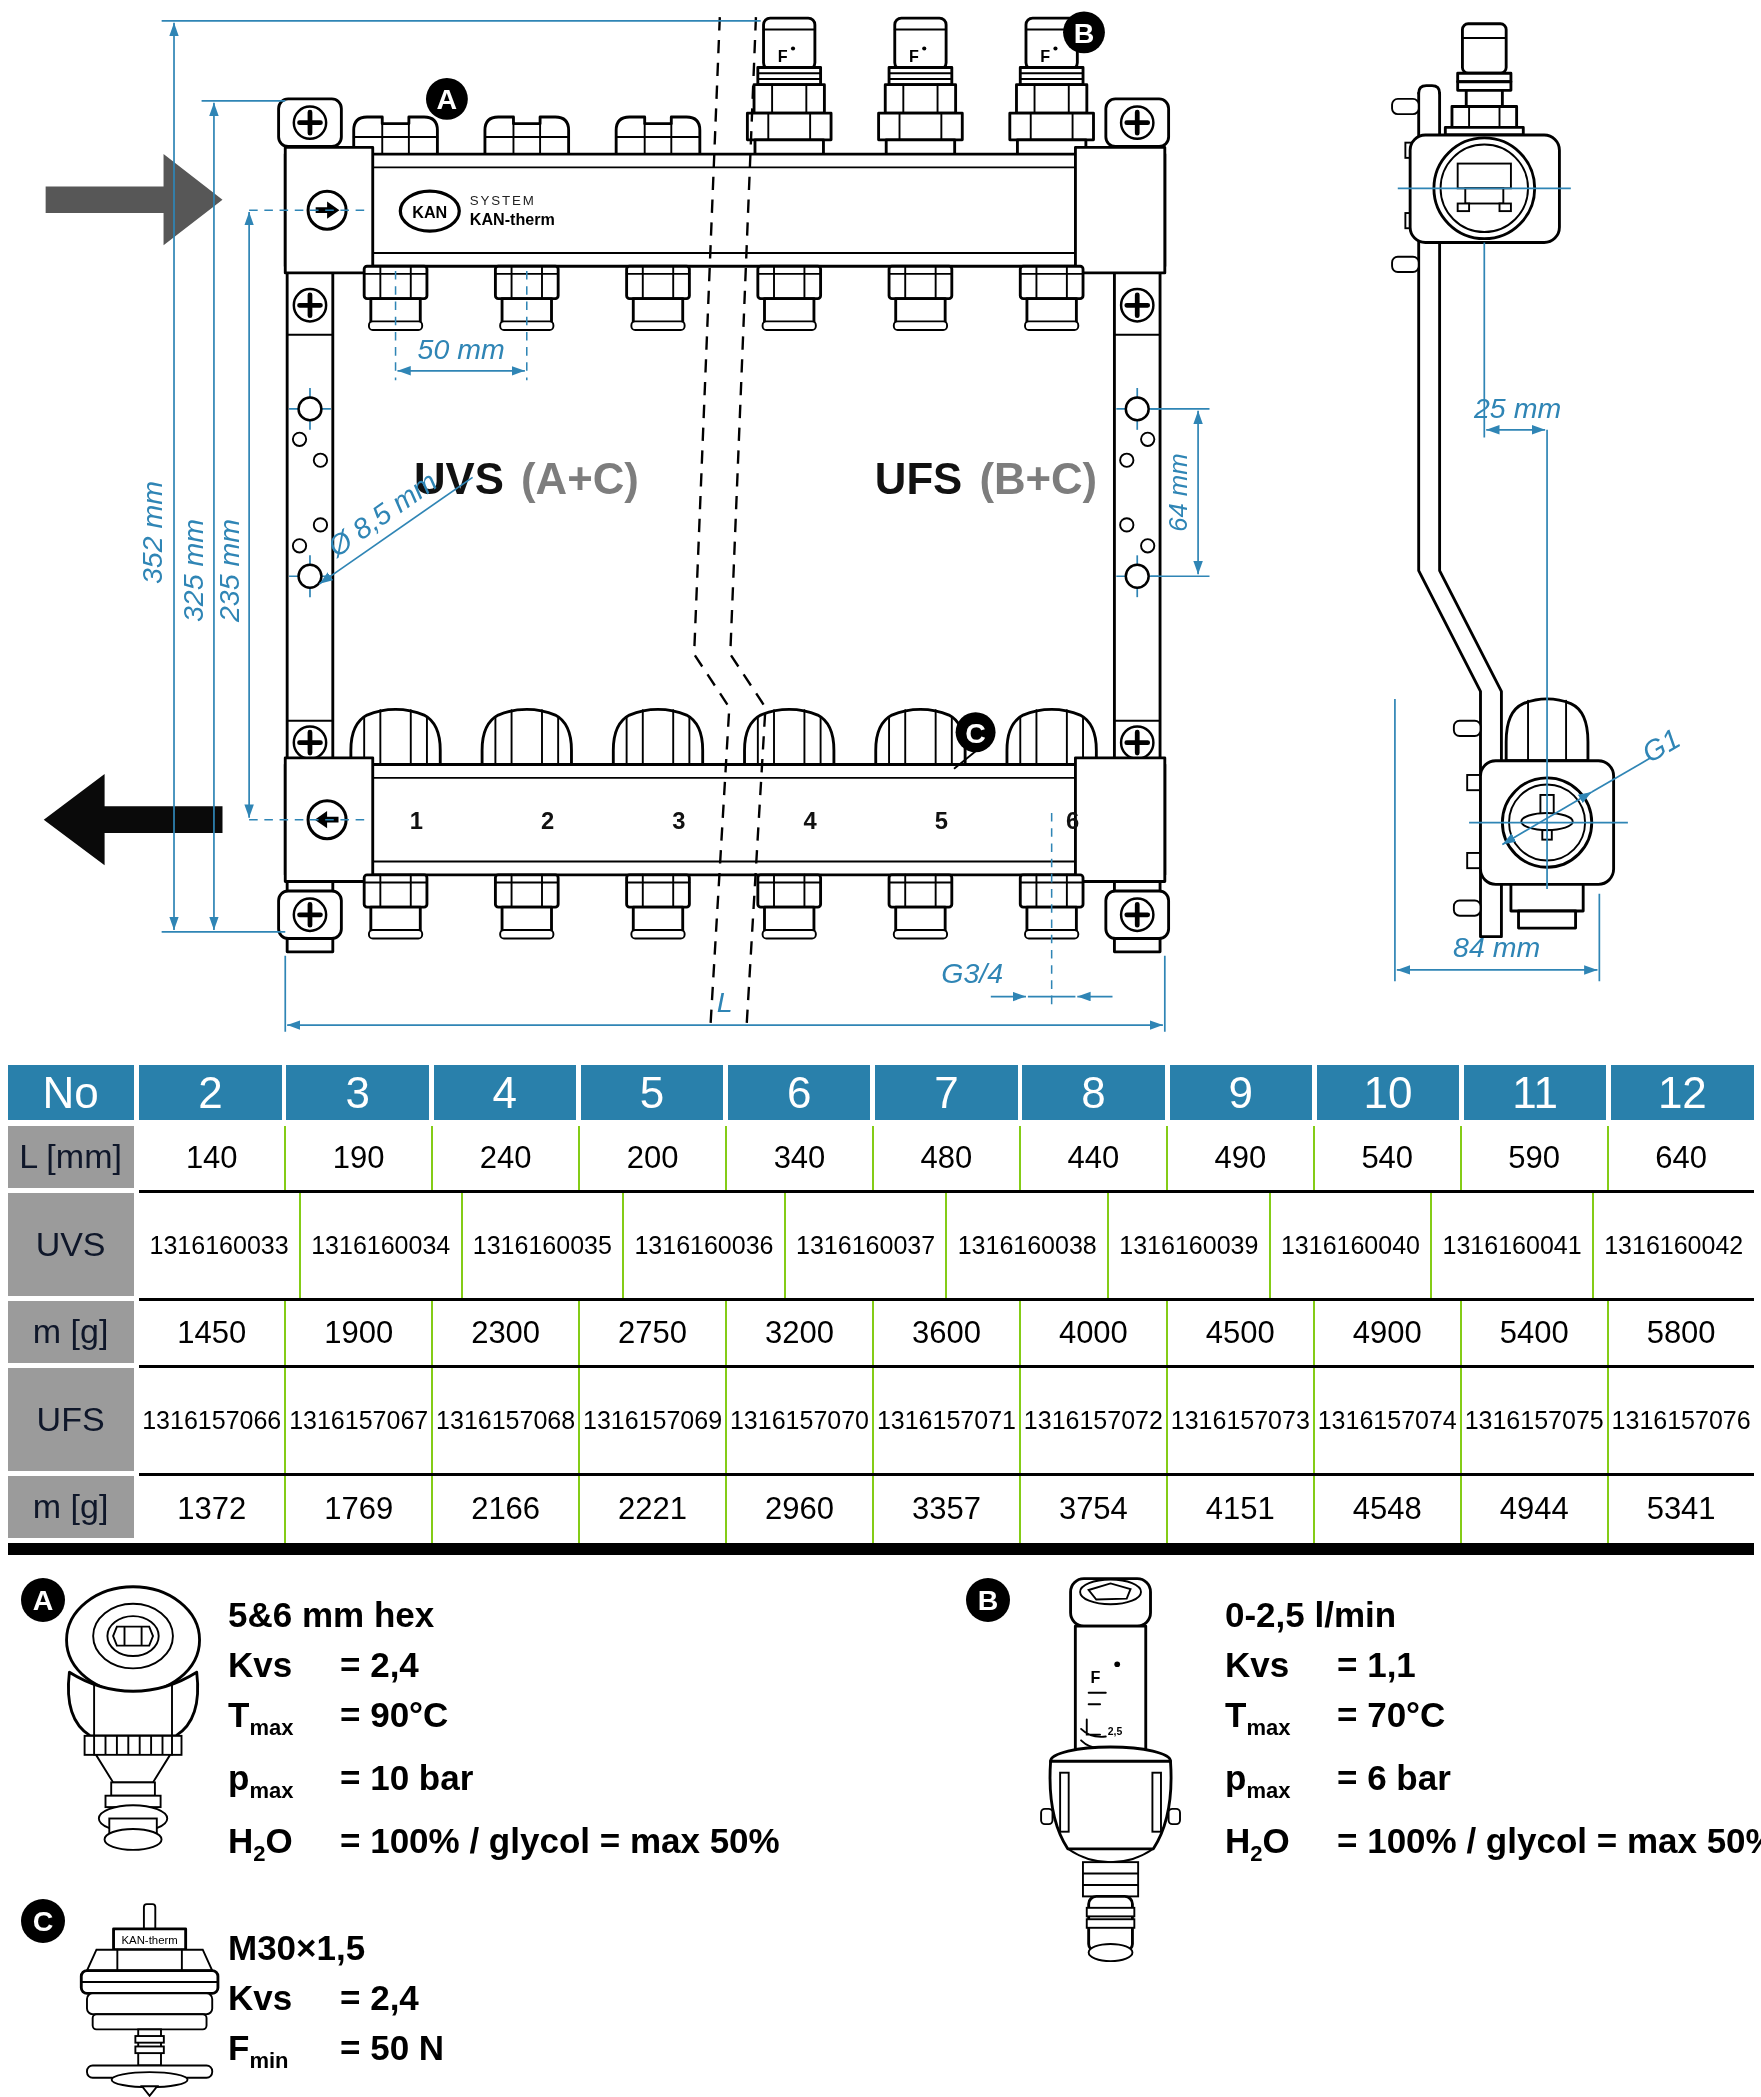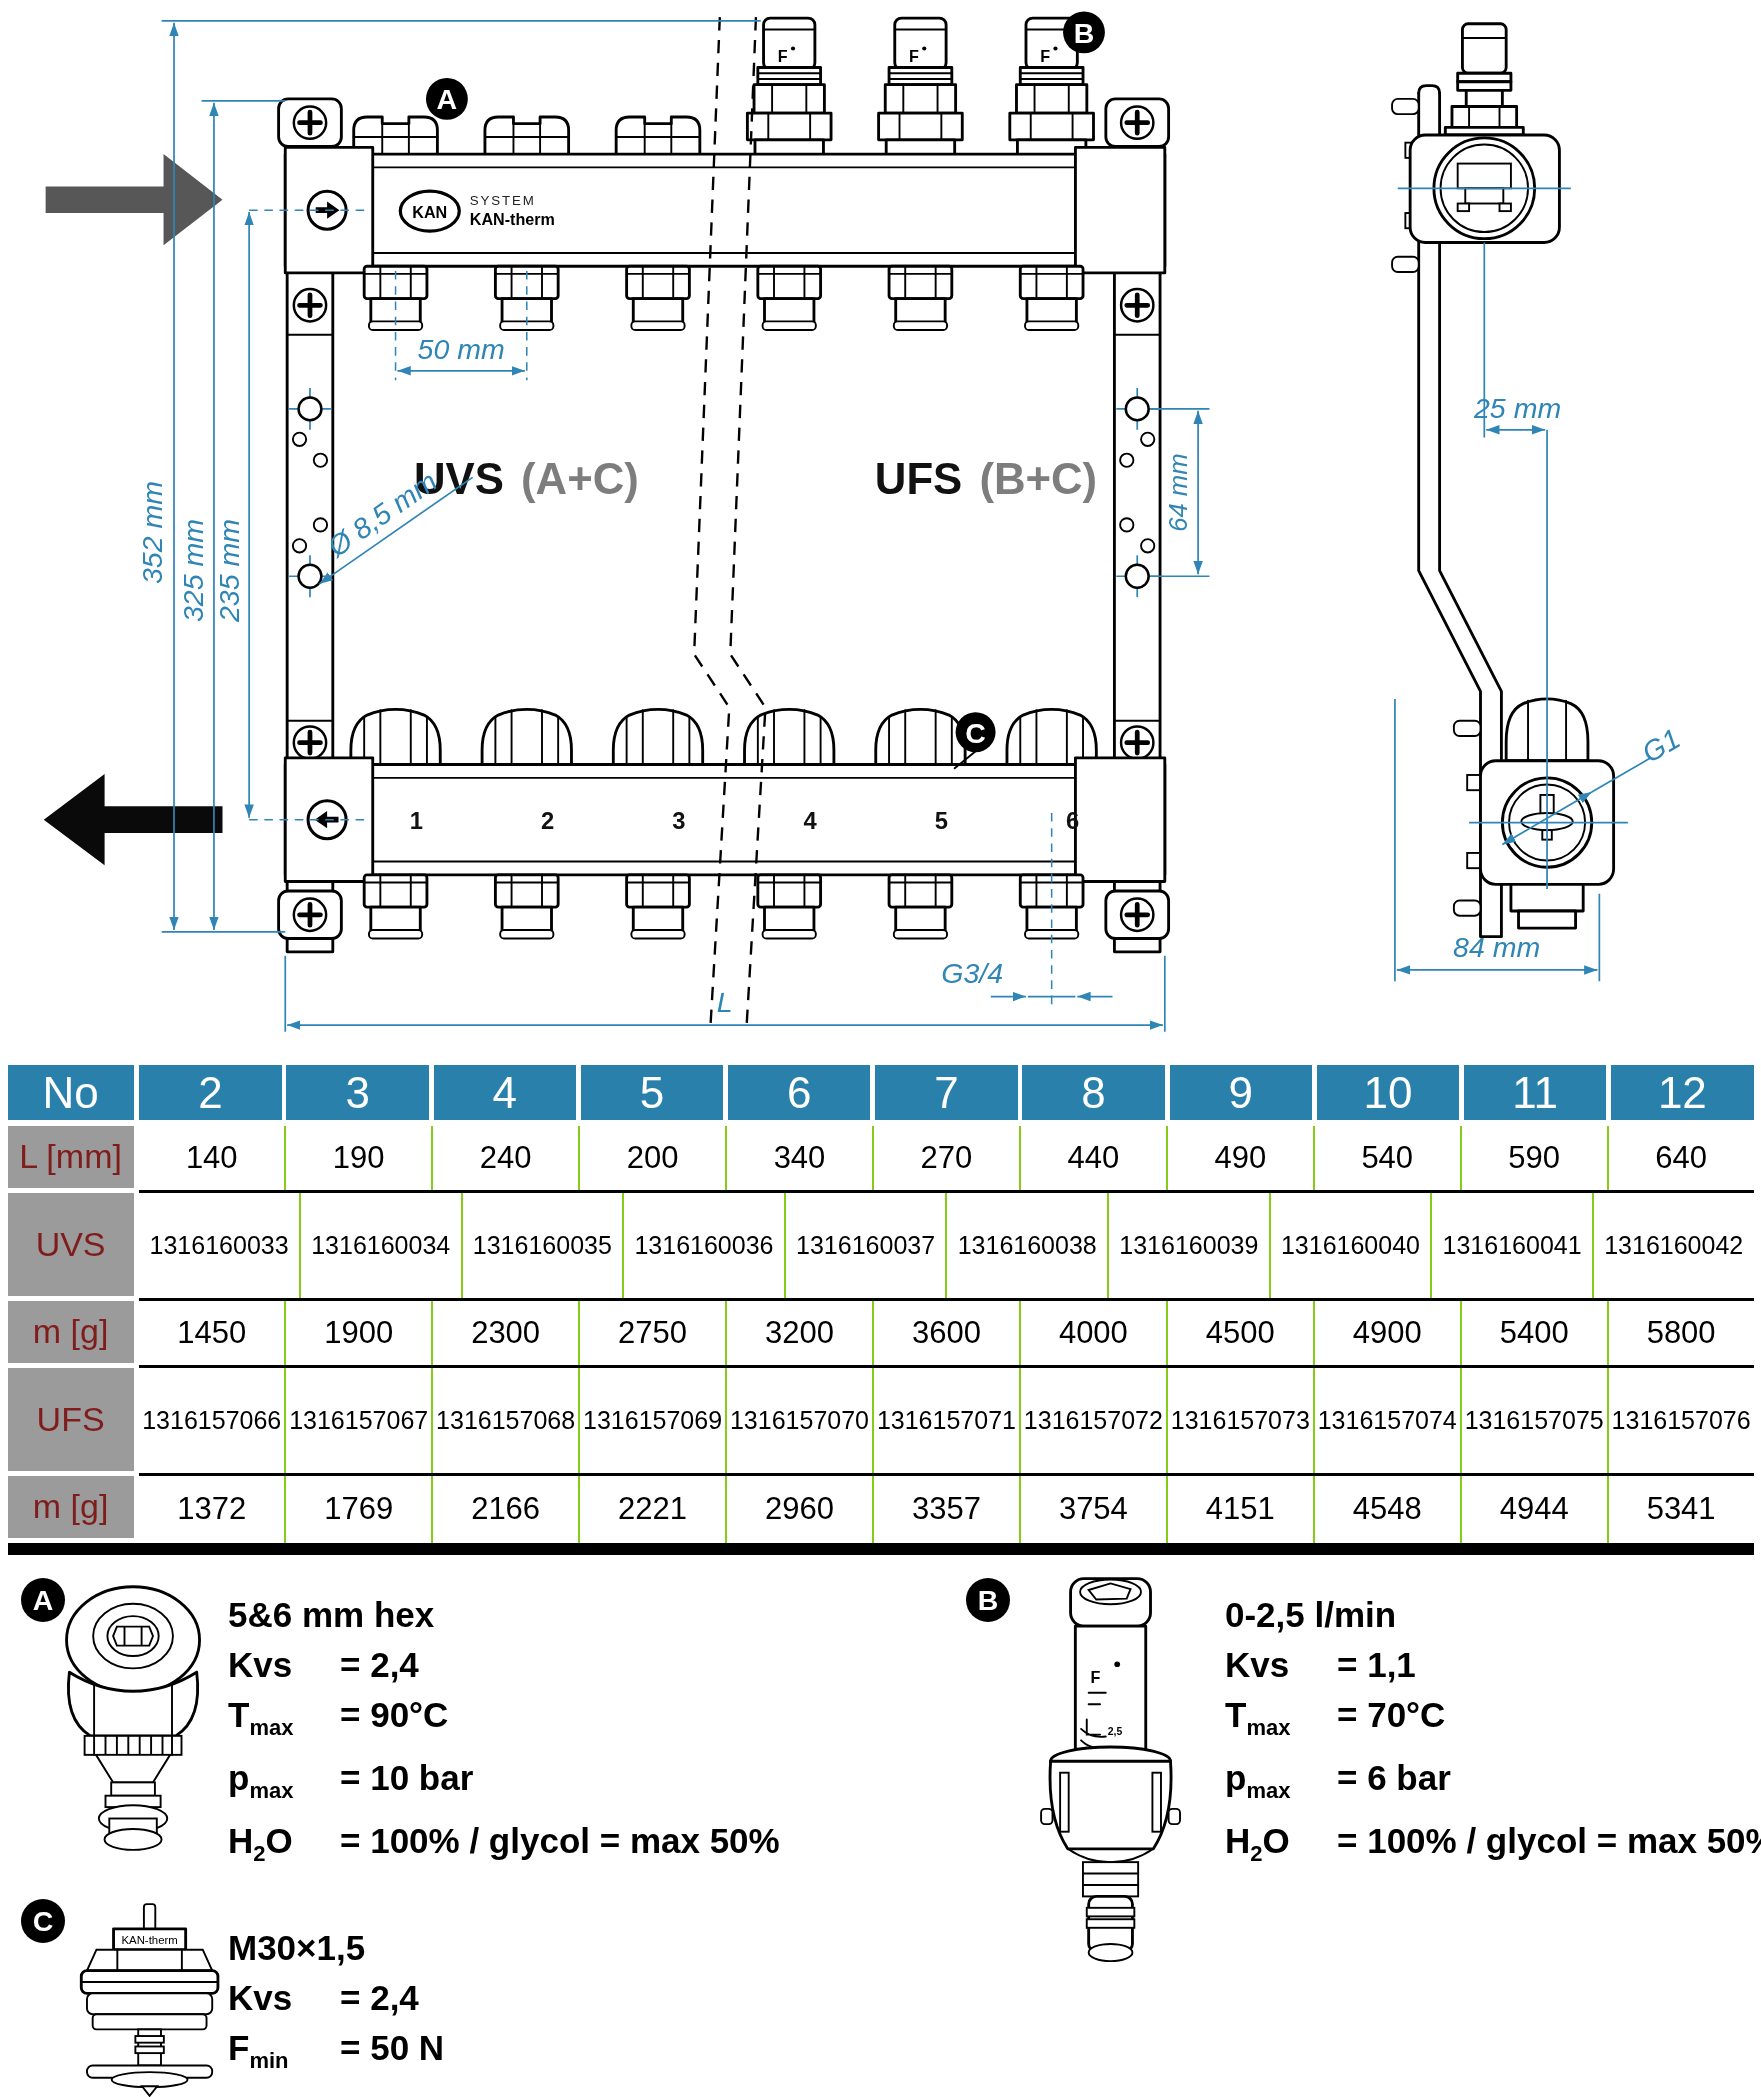--- a/index.html
+++ b/index.html
@@ -37,21 +37,21 @@
   .tbl{position:absolute;left:7.6px;top:1065px;width:1746px}
   .thead{display:flex;height:55px;margin-bottom:5.7px}
   .th{flex:1;background:var(--header-bg);color:var(--header-tx);font-size:44px;
       display:flex;align-items:center;justify-content:center;margin-right:4.8px}
   .th:last-child{margin-right:0}
   .th.corner{flex:0 0 126px;margin-right:5.7px}
   .tr{display:flex}
   .tr.lg{height:67px}
   .tr.sm{height:108px}
   .rl{flex:0 0 126px;background:var(--label-bg);margin:0 5.7px 4.8px 0;
-      display:flex;align-items:center;justify-content:center;font-size:34px;color:#7f1d1d}
+      display:flex;align-items:center;justify-content:center;font-size:34px;color:#0f172a}
   .rd{flex:1;display:flex;align-items:stretch;border-bottom:3.8px solid #000}
   .tr.last .rd{border-bottom:none}
   .td{flex:1;display:flex;align-items:center;justify-content:center;border-right:2px solid #84cc16}
   .td:last-child{border-right:none}
   .rd.lg .td{font-size:31px}
   .rd.sm .td{font-size:25px}
   .endbar{height:12.4px;background:#000}
 
   
   .badge{position:absolute;width:44px;height:44px;border-radius:50%;background:#000;color:#fff;
@@ -368,21 +368,21 @@
     </div>
 
 <div class="tr lg">
       <div class="rl">L [mm]</div>
       <div class="rd lg">
         <div class="td">140</div>
         <div class="td">190</div>
         <div class="td">240</div>
         <div class="td">200</div>
         <div class="td">340</div>
-        <div class="td">270</div>
+        <div class="td">480</div>
         <div class="td">440</div>
         <div class="td">490</div>
         <div class="td">540</div>
         <div class="td">590</div>
         <div class="td">640</div>
       </div>
     </div>
     <div class="tr sm">
       <div class="rl">UVS</div>
       <div class="rd sm">

